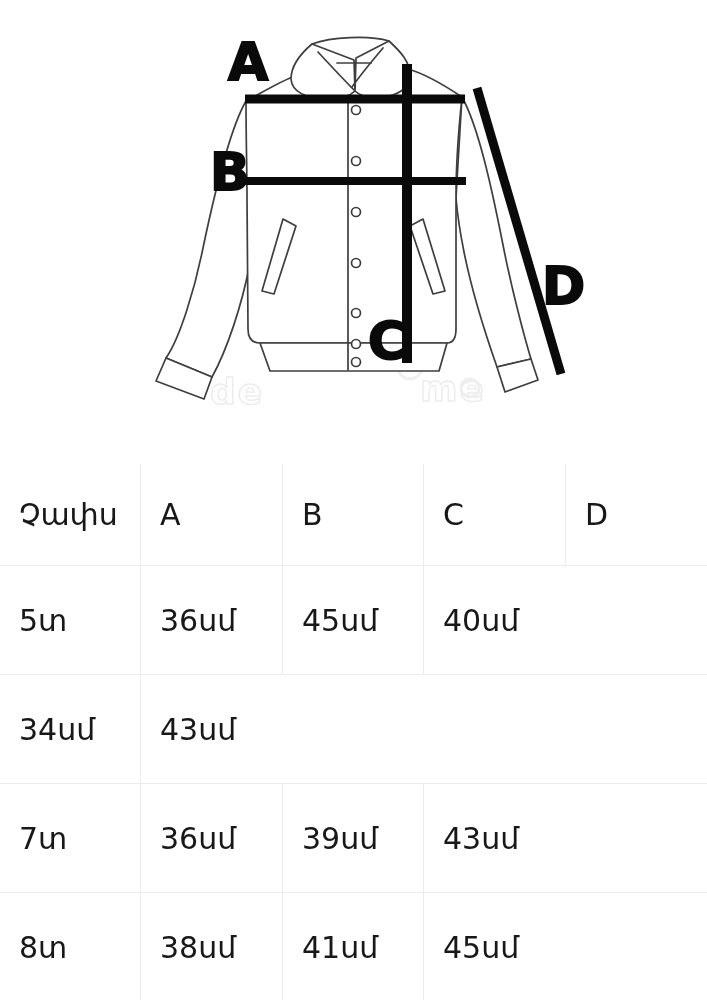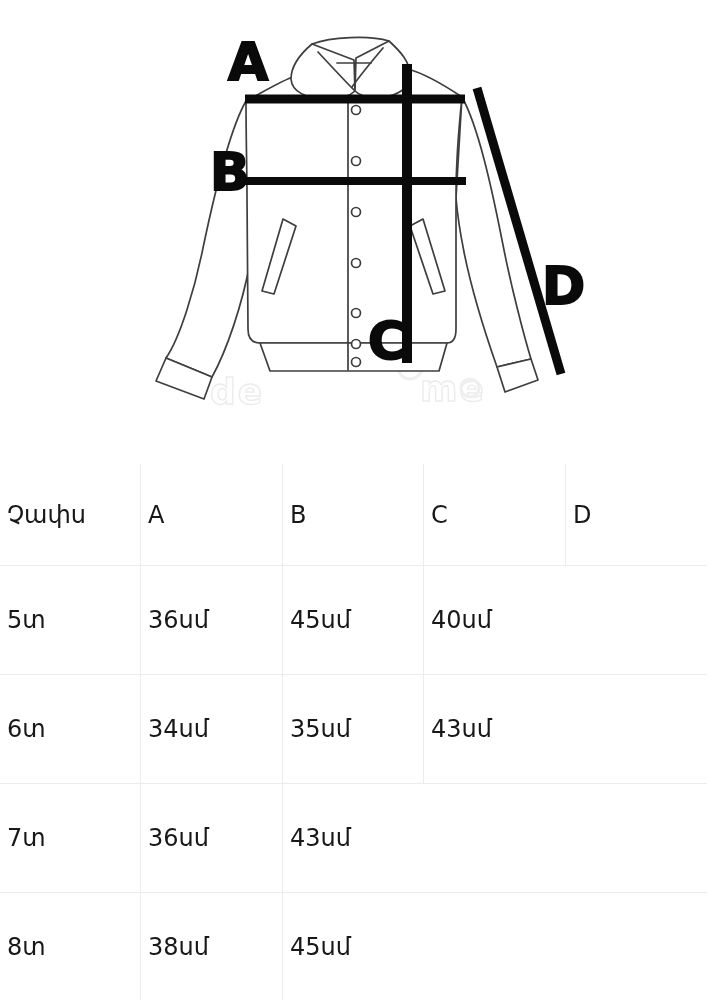--- a/index.html
+++ b/index.html
@@ -22,22 +22,22 @@
   }
   .wshape{fill:none;stroke:#efefef;stroke-width:3px;}
   .size-table{position:absolute;top:464px;left:0;width:707px;color:#181818;}
   .trow{
     display:grid;grid-template-columns:141px 142px 141px 142px 141px;
     height:108px;border-bottom:1px solid #ececec;
   }
   .trow.header{height:101px;}
   .tcell{
     display:flex;align-items:center;padding-left:7px;
-    font-size:24px;border-right:1px solid #ececec;
-    white-space:nowrap;overflow:hidden;
+    font-size:30px;border-right:1px solid #ececec;
+    white-space:nowrap;overflow:hidden;margin-left:12px;
   }
   .tcell:last-child{border-right:none;}
 </style>
 </head>
 <body>
 
 <div class="stage">
 
   <svg class="diagram" viewBox="0 0 707 450">
 
@@ -112,32 +112,32 @@
     </div>
 
     <div class="trow">
       <div class="tcell">5տ</div>
       <div class="tcell">36սմ</div>
       <div class="tcell">45սմ</div>
       <div class="tcell">40սմ</div>
     </div>
 
     <div class="trow">
-      <div class="tcell">6տ</div>
       <div class="tcell">34սմ</div>
-      <div class="tcell">35սմ</div>
       <div class="tcell">43սմ</div>
     </div>
 
     <div class="trow">
       <div class="tcell">7տ</div>
       <div class="tcell">36սմ</div>
+      <div class="tcell">39սմ</div>
       <div class="tcell">43սմ</div>
     </div>
 
     <div class="trow">
       <div class="tcell">8տ</div>
       <div class="tcell">38սմ</div>
+      <div class="tcell">41սմ</div>
       <div class="tcell">45սմ</div>
     </div>
   </div>
 
 </div>
 
 </body></html>

